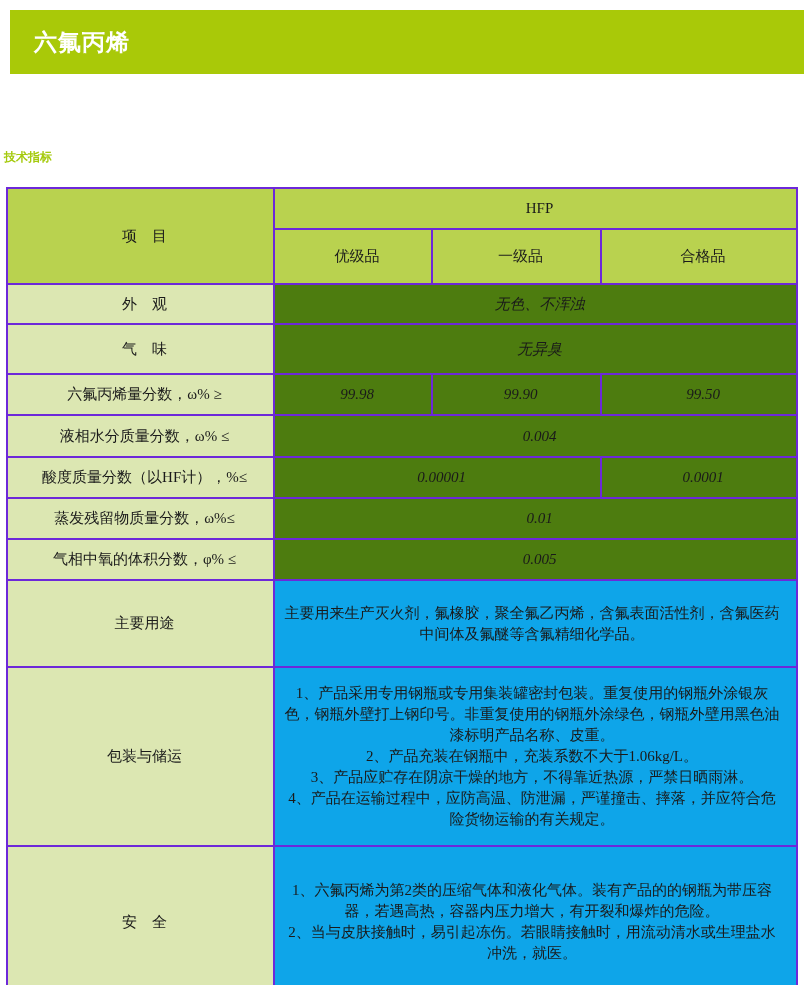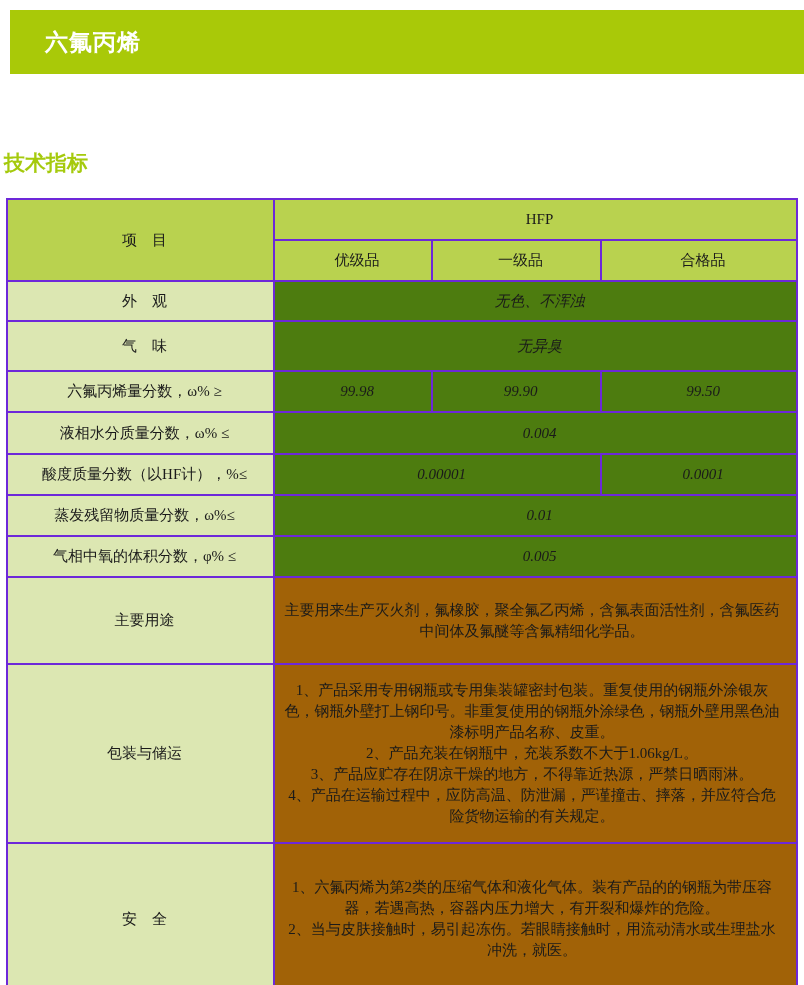--- a/index.html
+++ b/index.html
@@ -17,33 +17,33 @@
     margin: 10px 0 0 10px;
     width: 794px;
     height: 64px;
     background: #a9c908;
     display: flex;
     align-items: center;
     box-sizing: border-box;
     padding-left: 21px;
   }
   .title-bar h1 {
-    margin: 14px;
+    margin: 3px;
     font-family: "Liberation Sans", "DejaVu Sans", sans-serif;
     font-weight: bold;
     font-size: 23px;
     letter-spacing: 1px;
     color: #ffffff;
   }
   
   .section-heading {
     margin: 75px 0 0 4px;
     font-family: "Liberation Sans", "DejaVu Sans", sans-serif;
     font-weight: bold;
-    font-size: 21px;
+    font-size: 12px;
     color: #a5ca0d;
   }
   
   table.spec {
     margin: 21px 0 0 6px;
     width: 790px;
     border-collapse: collapse;
     table-layout: fixed;
     font-size: 15px;
   }
@@ -51,21 +51,21 @@
     border: 2px solid #6d28d9;
     text-align: center;
     vertical-align: middle;
     box-sizing: border-box;
     padding-left: 9px;
   }
   td.hdr  { background: #b9d24f; }
   td.lbl  { background: #dce7b2; margin-top: 34px; }
   td.val  { background: #4d7c0f; font-style: italic; }
   td.txt  {
-    background: #a16207;
+    background: #0ea5e9;
     text-align: left;
     padding: 8px 16px;
     line-height: 21px;
   }
 </style>
 </head>
 <body>
 
 <div class="title-bar">
   <h1>六氟丙烯</h1>
@@ -79,21 +79,21 @@
     <col style="width:158px">
     <col style="width:169px">
     <col style="width:196px">
   </colgroup>
   <tbody>
 
     <tr style="height:41px">
       <td class="hdr" rowspan="2">项　目</td>
       <td class="hdr" colspan="3">HFP</td>
     </tr>
-    <tr style="height:41px">
+    <tr style="height:55px">
       <td class="hdr">优级品</td>
       <td class="hdr">一级品</td>
       <td class="hdr">合格品</td>
     </tr>
 
     <tr style="height:40px">
       <td class="lbl">外　观</td>
       <td class="val" colspan="3">无色、不浑浊</td>
     </tr>
 

